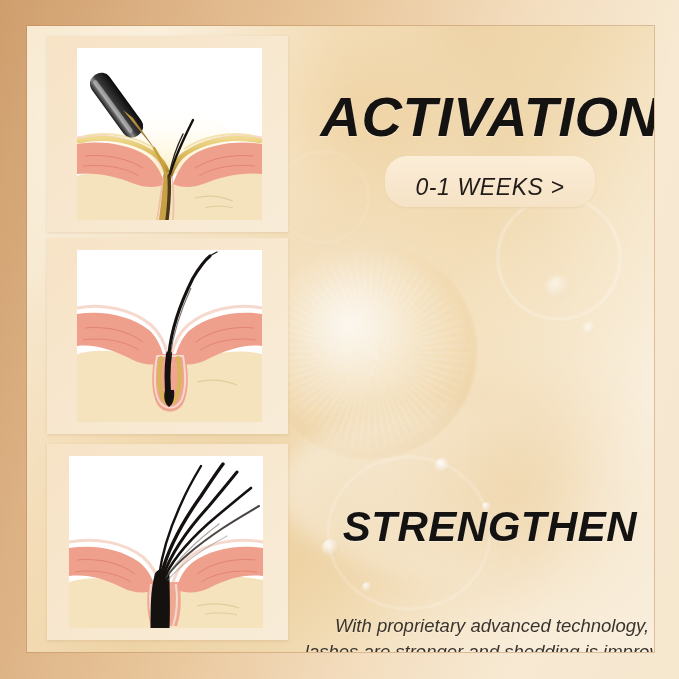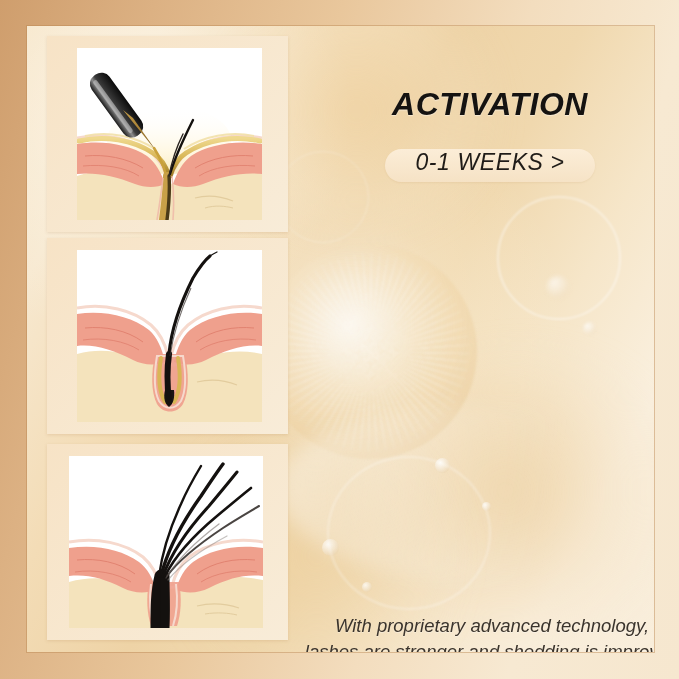--- a/index.html
+++ b/index.html
@@ -77,30 +77,30 @@
   #panel-3 .panel-canvas{left:22px;width:194px;}
   .panel-canvas svg{display:block;width:100%;height:100%;}
 
   
   .step{position:absolute;left:287px;width:352px;text-align:center;}
   #step-1{top:62px;}
   #step-2{top:277px;}
   #step-3{top:480px;}
 
   .step-title{
-    font-size:32px;font-weight:bold;font-style:italic;letter-spacing:.5px;
+    font-size:56px;font-weight:bold;font-style:italic;letter-spacing:.5px;
     color:#151311;line-height:1.02;margin:0;
     text-shadow:0 1px 1px rgba(255,255,255,.45);
     white-space:nowrap;
   }
   #step-3 .step-title{font-size:42px;}
 
   .pill{
-    display:inline-block;margin-top:28px;
-    padding:0 30px 6px;
+    display:inline-block;margin-top:11px;
+    padding:18px 30px 6px;
     border-radius:22px;
     background:linear-gradient(180deg,rgba(252,238,217,.96),rgba(246,227,199,.90));
     color:#201c18;font-size:23px;font-style:italic;letter-spacing:.6px;
     box-shadow:0 1px 2px rgba(175,130,80,.12);
     white-space:nowrap;
   }
 
   #footer-note{
     position:absolute;left:275px;top:587px;width:380px;
     text-align:center;font-style:italic;font-size:18.5px;line-height:1.42;
@@ -271,20 +271,21 @@
 
     <div class="step" id="step-1">
       <h2 class="step-title">ACTIVATION</h2>
       <span class="pill">0-1 WEEKS &gt;</span>
     </div>
 
     <div class="step" id="step-2">
     </div>
 
     <div class="step" id="step-3">
+      <h2 class="step-title">STRENGTHEN</h2>
     </div>
 
     <div id="footer-note">
       <div>With proprietary advanced technology,</div>
       <div>lashes are stronger and shedding is improved</div>
     </div>
 
   </div>
 
   <div id="frame-line"></div>

